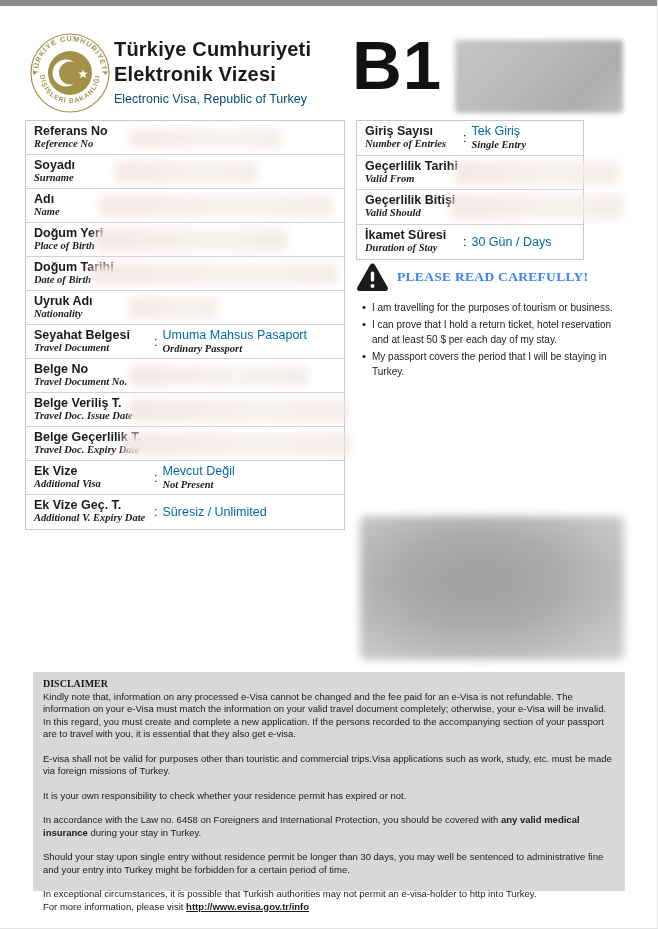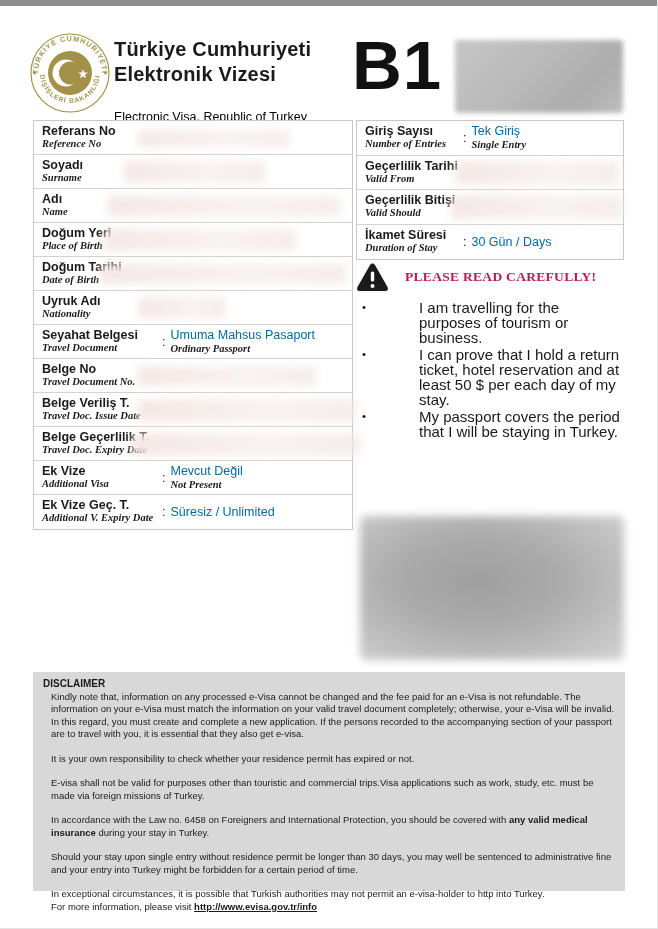--- a/index.html
+++ b/index.html
@@ -8,32 +8,32 @@
   .page {
     position:relative; width:658px; height:929px; background:#fff;
     border-right:1px solid #e4e4e4; border-bottom:1px solid #e4e4e4; overflow:hidden;
   }
   .topbar { position:absolute; left:0; top:0; width:658px; height:6px; background:#8c8c8c; }
 
   
   .emblem { position:absolute; left:29px; top:32px; width:82px; height:82px; }
   .title-block { position:absolute; left:114px; top:37px; }
   .title-line { font-weight:bold; font-size:20px; line-height:25px; color:#1a1a1a; letter-spacing:.2px; }
-  .subtitle { font-size:12.5px; color:#000000; margin-top:23px; }
+  .subtitle { font-size:12.5px; color:#0c4a6e; margin-top:5px; }
   .visa-type { position:absolute; left:352px; top:26px; font-size:69px; font-weight:bold; color:#111; letter-spacing:1px; }
   .hdr-redact {
     position:absolute; left:455px; top:40px; width:168px; height:73px; border-radius:3px;
     background:linear-gradient(135deg,#c6c6c6 0%,#b9b9b9 45%,#adadad 75%,#bdbdbd 100%);
     filter:blur(2.5px);
   }
 
   
   .ftable { position:absolute; border:1px solid #c8c8c8; background:#fff; }
-  .ftable-left  { left:33px;  top:120px; width:320px; }
-  .ftable-right { left:356px; top:120px; width:268px; }
+  .ftable-left  { left:25px;  top:120px; width:320px; }
+  .ftable-right { left:356px; top:120px; width:228px; }
   .frow { position:relative; height:34px; border-bottom:1px solid #d2d2d2; }
   .ftable-right .frow { height:34.5px; }
   .frow:last-child { border-bottom:none; }
   .flabel { position:absolute; left:8px; top:3px; }
   .flabel .tr { font-size:12.5px; font-weight:bold; line-height:14px; color:#1a1a1a; }
   .flabel .en { font-family:"Liberation Serif", serif; font-style:italic; font-weight:bold; font-size:10.5px; line-height:12px; color:#1a1a1a; }
   .fvalue { position:absolute; left:128px; top:0; height:100%; display:flex; align-items:center; }
   .ftable-right .fvalue { left:106px; }
   .fvalue .colon { font-size:12.5px; margin-right:5px; }
   .fvalue .vtr { font-size:12.5px; line-height:14px; color:#0369a1; }
@@ -51,41 +51,41 @@
   .rv8  { left:104px; top:7px;  width:178px; height:20px; }
   .rv9  { left:104px; top:6px;  width:218px; height:23px; }
   .rv10 { left:98px;  top:6px;  width:228px; height:23px; }
   .rvr2 { left:98px;  top:5px;  width:164px; height:24px; }
   .rvr3 { left:94px;  top:5px;  width:172px; height:24px; }
 
   
   .warning { position:absolute; left:356px; top:262px; width:268px; }
   .warn-head { display:flex; align-items:center; }
   .warn-icon { width:33px; height:30px; flex:0 0 33px; }
-  .warn-title { font-family:"Liberation Serif", serif; font-weight:bold; font-size:13.5px; color:#be185d; margin-left:16px; letter-spacing:.3px; }
+  .warn-title { font-family:"Liberation Serif", serif; font-weight:bold; font-size:13.5px; color:#3b82f6; margin-left:8px; letter-spacing:.3px; }
   .warn-list { margin-top:8px; }
   .warn-item { display:flex; margin-bottom:2px; }
   .warn-bullet { width:10px; flex:0 0 10px; margin-left:6px; font-size:11.5px; line-height:15px; }
-  .warn-text { font-size:15px; line-height:15px; color:#1a1a1a;margin-left:47px; }
+  .warn-text { font-size:10px; line-height:15px; color:#1a1a1a; }
 
   
   .block-redact {
     position:absolute; left:360px; top:516px; width:264px; height:144px; border-radius:6px;
     background:radial-gradient(ellipse at 45% 45%, #9f9f9f 0%, #ababab 40%, #c2c2c2 75%, #d2d2d2 100%);
     filter:blur(4px);
   }
 
   
   .disclaimer {
     position:absolute; left:33px; top:672px; width:592px; height:219px;
     background:#d8d8d8; padding:6px 10px 8px 10px;
     font-size:9.5px; line-height:12.5px; color:#1a1a1a;
   }
-  .disc-title { font-family:Liberation Sans, sans-serif; font-weight:bold; font-size:10px; }
-  .disclaimer p { margin:0 0 12px 8px; }
+  .disc-title { font-family:Liberation Serif, serif; font-weight:bold; font-size:10px; }
+  .disclaimer p { margin:0 0 12px 0; }
   .disclaimer p.tight { margin-bottom:0; }
   .disc-link { text-decoration:underline; font-weight:bold; cursor:pointer; color:#1a1a1a; }
 </style>
 </head>
 <body>
 
 <div class="page">
   <div class="topbar"></div>
 
   <div class="emblem">
@@ -284,20 +284,20 @@
         <span class="warn-text">My passport covers the period that I will be staying in Turkey.</span>
       </div>
     </div>
   </div>
 
   <div class="block-redact"></div>
 
   <div class="disclaimer">
     <div class="disc-title">DISCLAIMER</div>
     <p>Kindly note that, information on any processed e-Visa cannot be changed and the fee paid for an e-Visa is not refundable. The information on your e-Visa must match the information on your valid travel document completely; otherwise, your e-Visa will be invalid. In this regard, you must create and complete a new application. If the persons recorded to the accompanying section of your passport are to travel with you, it is essential that they also get e-visa.</p>
+    <p>E-visa shall not be valid for purposes other than touristic and commercial trips.Visa applications such as work, study, etc. must be made via foreign missions of Turkey.</p>
     <p>It is your own responsibility to check whether your residence permit has expired or not.</p>
-    <p>E-visa shall not be valid for purposes other than touristic and commercial trips.Visa applications such as work, study, etc. must be made via foreign missions of Turkey.</p>
     <p><span>In accordance with the Law no. 6458 on Foreigners and International Protection, you should be covered with </span><b>any valid medical insurance</b><span> during your stay in Turkey.</span></p>
     <p>Should your stay upon single entry without residence permit be longer than 30 days, you may well be sentenced to administrative fine and your entry into Turkey might be forbidden for a certain period of time.</p>
     <p class="tight">In exceptional circumstances, it is possible that Turkish authorities may not permit an e-visa-holder to http into Turkey.</p>
     <p class="tight"><span>For more information, please visit </span><span class="disc-link">http://www.evisa.gov.tr/info</span></p>
   </div>
 </div>
 
 </body></html>

